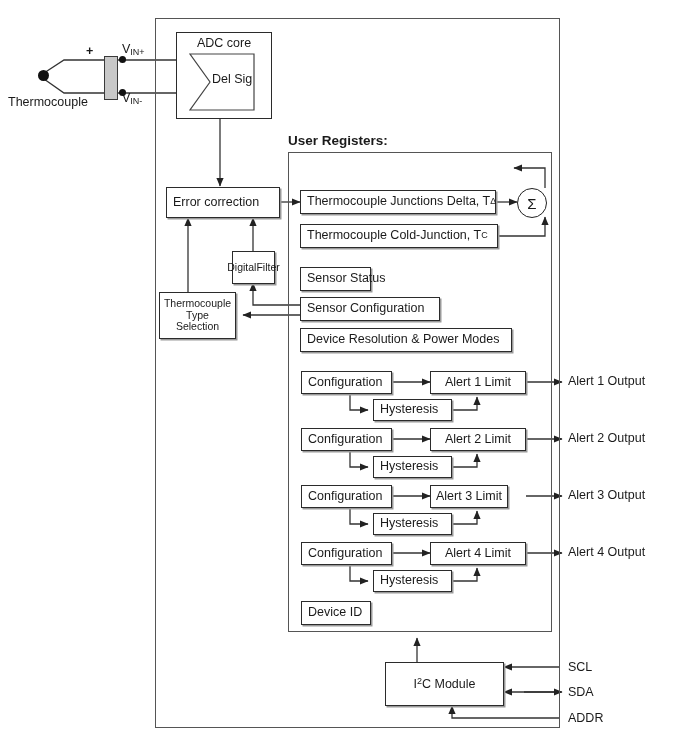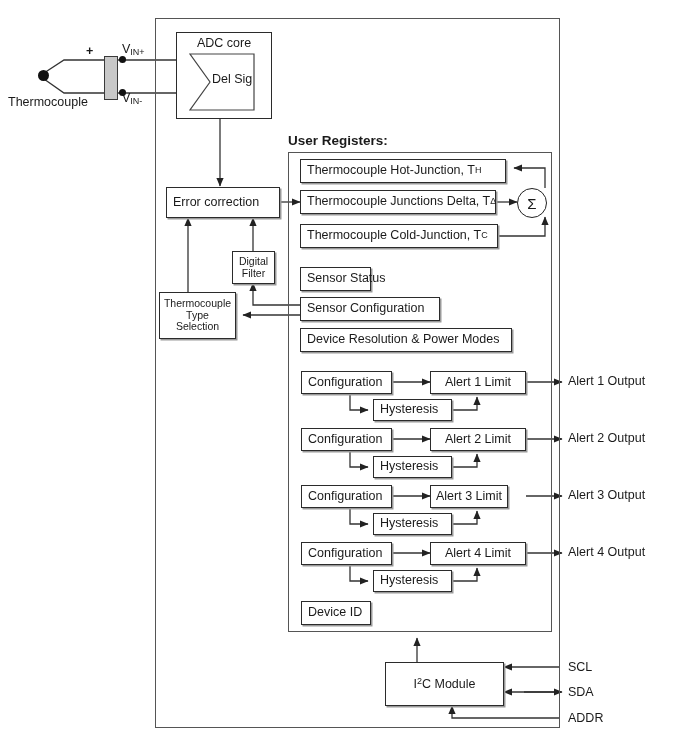--- a/index.html
+++ b/index.html
@@ -123,37 +123,33 @@
   </div>
   <svg style="position:absolute;left:176px;top:32px;width:96px;height:87px;">
     <polygon points="14,22 78,22 78,78 14,78 34,50" fill="#ffffff" stroke="#444" stroke-width="1.2"></polygon>
   </svg>
   <div class="plain" style="left:212px;top:72px;">Del Sig</div>
 
   <div class="box pad" style="left:166px;top:187px;width:114px;height:31px;">
     <span>Error correction</span>
   </div>
 
-  <div class="box ctr" style="left:232px;top:251px;width:43px;height:33px;flex-direction:column;justify-content:center;">
+  <div class="box ctr" style="left:232px;top:251px;width:43px;height:33px;justify-content:center;">
     <span class="sm">Digital</span>
     <span class="sm">Filter</span>
   </div>
 
   <div class="box ctr" style="left:159px;top:292px;width:77px;height:47px;flex-direction:column;justify-content:center;">
     <span class="sm">Thermocouple</span>
     <span class="sm">Type</span>
     <span class="sm">Selection</span>
   </div>
 
   <div class="plain bold" style="left:288px;top:133px;">User Registers:</div>
 
-  <div class="box pad" style="left:300px;top:159px;width:206px;height:24px;">
-    <span>Thermocouple Hot-Junction, T</span>
-      <sub>H</sub>
-  </div>
   <div class="box pad" style="left:300px;top:190px;width:196px;height:24px;">
     <span>Thermocouple Junctions Delta, T</span>
       <sub>Δ</sub>
   </div>
   <div class="box pad" style="left:300px;top:224px;width:198px;height:24px;">
     <span>Thermocouple Cold-Junction, T</span>
       <sub>C</sub>
   </div>
 
   <div class="sigma" style="left:517px;top:188px;">

